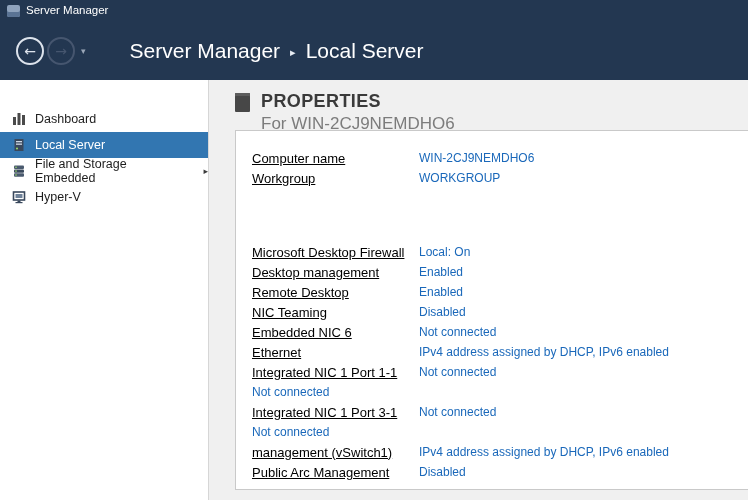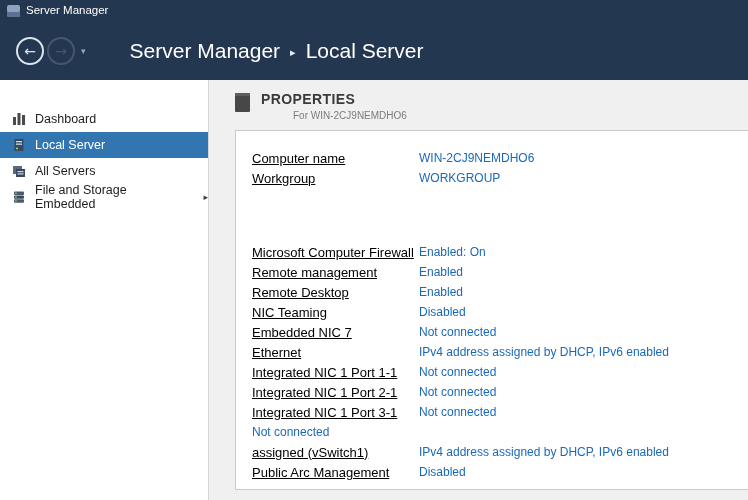--- a/index.html
+++ b/index.html
@@ -33,22 +33,22 @@
   .sidebar{width:209px;flex:0 0 auto;background:#ffffff;border-right:1px solid #d6d6d6;padding-top:26px;box-sizing:border-box;}
   .sb-item{height:26px;display:flex;align-items:center;padding-left:11px;gap:9px;font-size:12.5px;color:#1d1d1d;cursor:pointer;}
   .sb-item.selected{background:var(--sel-bg);color:#ffffff;}
   .sb-icon{width:15px;height:15px;flex:0 0 auto;display:flex;align-items:center;justify-content:center;}
   .sb-icon svg{width:14px;height:14px;display:block;}
   .sb-chevron{margin-left:5px;font-size:9px;color:#3c3c3c;font-family:"DejaVu Sans",sans-serif;}
 
   .main{flex:1 1 auto;padding:12px 0 0 26px;box-sizing:border-box;overflow:visible;}
   .tile-header{display:flex;gap:11px;align-items:flex-start;height:30px;}
   .tile-icon{width:15px;height:19px;background:#474747;border-radius:1px;box-shadow:inset 0 3px 0 #5d5d5d;margin-top:1px;flex:0 0 auto;}
-  .tile-title{font-size:14px;font-weight:bold;color:#3a3a3a;letter-spacing:0.4px;line-height:1.1;}
-  .tile-sub{font-size:10px;color:#7c7c7c;margin-top:3px;line-height:1.1;margin-left:32px;}
+  .tile-title{font-size:18px;font-weight:bold;color:#3a3a3a;letter-spacing:0.4px;line-height:1.1;}
+  .tile-sub{font-size:17px;color:#7c7c7c;margin-top:3px;line-height:1.1;}
 
   .props-panel{margin-top:8px;width:560px;height:360px;box-sizing:border-box;background:#ffffff;
     border:1px solid var(--panel-border);padding:17px 0 0 16px;}
   .prop-row{display:flex;height:20px;align-items:center;}
   .prop-label{width:167px;flex:0 0 auto;font-size:13px;color:#000000;white-space:nowrap;text-decoration:underline;}
   .prop-value{font-size:12px;color:var(--link);text-decoration:none;white-space:nowrap;cursor:pointer;}
   .prop-gap{height:54px;}
 </style>
 </head>
 <body>
@@ -95,41 +95,41 @@
                 <rect x="4" y="3" width="6" height="1.3" fill="#cfd8e4"></rect>
                 <rect x="4" y="5.5" width="6" height="1.3" fill="#cfd8e4"></rect>
                 <circle cx="5" cy="10.5" r="1" fill="#9fe06a"></circle>
               </svg>
             </span>
             <span class="sb-label">Local Server</span>
           </div>
           <div class="sb-item">
             <span class="sb-icon">
               <svg viewBox="0 0 14 14">
-                <rect x="1" y="2" width="9" height="8" fill="#5a6a7e"></rect>
-                <rect x="4" y="5" width="9" height="8" fill="#39485c"></rect>
-                <rect x="5.5" y="7" width="6" height="1.2" fill="#cfd8e4"></rect>
-                <rect x="5.5" y="9.3" width="6" height="1.2" fill="#cfd8e4"></rect>
-              </svg>
-            </span>
-            <span class="sb-label">All Servers</span>
-          </div>
-          <div class="sb-item">
-            <span class="sb-icon">
-              <svg viewBox="0 0 14 14">
                 <rect x="2" y="1.5" width="10" height="3.4" rx="1" fill="#4a5a6e"></rect>
                 <rect x="2" y="5.4" width="10" height="3.4" rx="1" fill="#39485c"></rect>
                 <rect x="2" y="9.3" width="10" height="3.4" rx="1" fill="#4a5a6e"></rect>
                 <circle cx="4" cy="3.2" r="0.8" fill="#9fe06a"></circle>
                 <circle cx="4" cy="7.1" r="0.8" fill="#9fe06a"></circle>
                 <circle cx="4" cy="11" r="0.8" fill="#9fe06a"></circle>
               </svg>
             </span>
             <span class="sb-label">File and Storage Embedded</span>
             <span class="sb-chevron">▸</span>
+          </div>
+          <div class="sb-item">
+            <span class="sb-icon">
+              <svg viewBox="0 0 14 14">
+                <rect x="1.5" y="2" width="11" height="8" fill="none" stroke="#39485c" stroke-width="1.6"></rect>
+                <rect x="3.5" y="4" width="7" height="4" fill="#6f8299"></rect>
+                <rect x="5.5" y="10.5" width="3" height="1.5" fill="#39485c"></rect>
+                <rect x="3.5" y="12" width="7" height="1.2" fill="#39485c"></rect>
+              </svg>
+            </span>
+            <span class="sb-label">Hyper-V</span>
           </div>
         </div>
     </div>
     <div class="main">
       <div class="tile-header">
         <span class="tile-icon"></span>
         <div>
           <div class="tile-title">PROPERTIES</div>
           <div class="tile-sub">For WIN-2CJ9NEMDHO6</div>
         </div>
@@ -139,60 +139,59 @@
             <div class="prop-row">
               <span class="prop-label">Computer name</span>
               <a class="prop-value">WIN-2CJ9NEMDHO6</a>
             </div>
             <div class="prop-row">
               <span class="prop-label">Workgroup</span>
               <a class="prop-value">WORKGROUP</a>
             </div>
             <div class="prop-gap"></div>
             <div class="prop-row">
-              <span class="prop-label">Microsoft Computer Firewall</span>
-              <a class="prop-value">Enabled: On</a>
-            </div>
-            <div class="prop-row">
-              <span class="prop-label">Remote management</span>
+              <span class="prop-label">Microsoft Desktop Firewall</span>
+              <a class="prop-value">Local: On</a>
+            </div>
+            <div class="prop-row">
+              <span class="prop-label">Desktop management</span>
               <a class="prop-value">Enabled</a>
             </div>
             <div class="prop-row">
               <span class="prop-label">Remote Desktop</span>
               <a class="prop-value">Enabled</a>
             </div>
             <div class="prop-row">
               <span class="prop-label">NIC Teaming</span>
               <a class="prop-value">Disabled</a>
             </div>
             <div class="prop-row">
-              <span class="prop-label">Embedded NIC 7</span>
+              <span class="prop-label">Embedded NIC 6</span>
               <a class="prop-value">Not connected</a>
             </div>
             <div class="prop-row">
               <span class="prop-label">Ethernet</span>
               <a class="prop-value">IPv4 address assigned by DHCP, IPv6 enabled</a>
             </div>
             <div class="prop-row">
               <span class="prop-label">Integrated NIC 1 Port 1-1</span>
               <a class="prop-value">Not connected</a>
             </div>
             <div class="prop-row">
-              <span class="prop-label">Integrated NIC 1 Port 2-1</span>
               <a class="prop-value">Not connected</a>
             </div>
             <div class="prop-row">
               <span class="prop-label">Integrated NIC 1 Port 3-1</span>
               <a class="prop-value">Not connected</a>
             </div>
             <div class="prop-row">
               <a class="prop-value">Not connected</a>
             </div>
             <div class="prop-row">
-              <span class="prop-label">assigned (vSwitch1)</span>
+              <span class="prop-label">management (vSwitch1)</span>
               <a class="prop-value">IPv4 address assigned by DHCP, IPv6 enabled</a>
             </div>
             <div class="prop-row">
               <span class="prop-label">Public Arc Management</span>
               <a class="prop-value">Disabled</a>
             </div>
           </div>
       </div>
     </div>
   </div>

